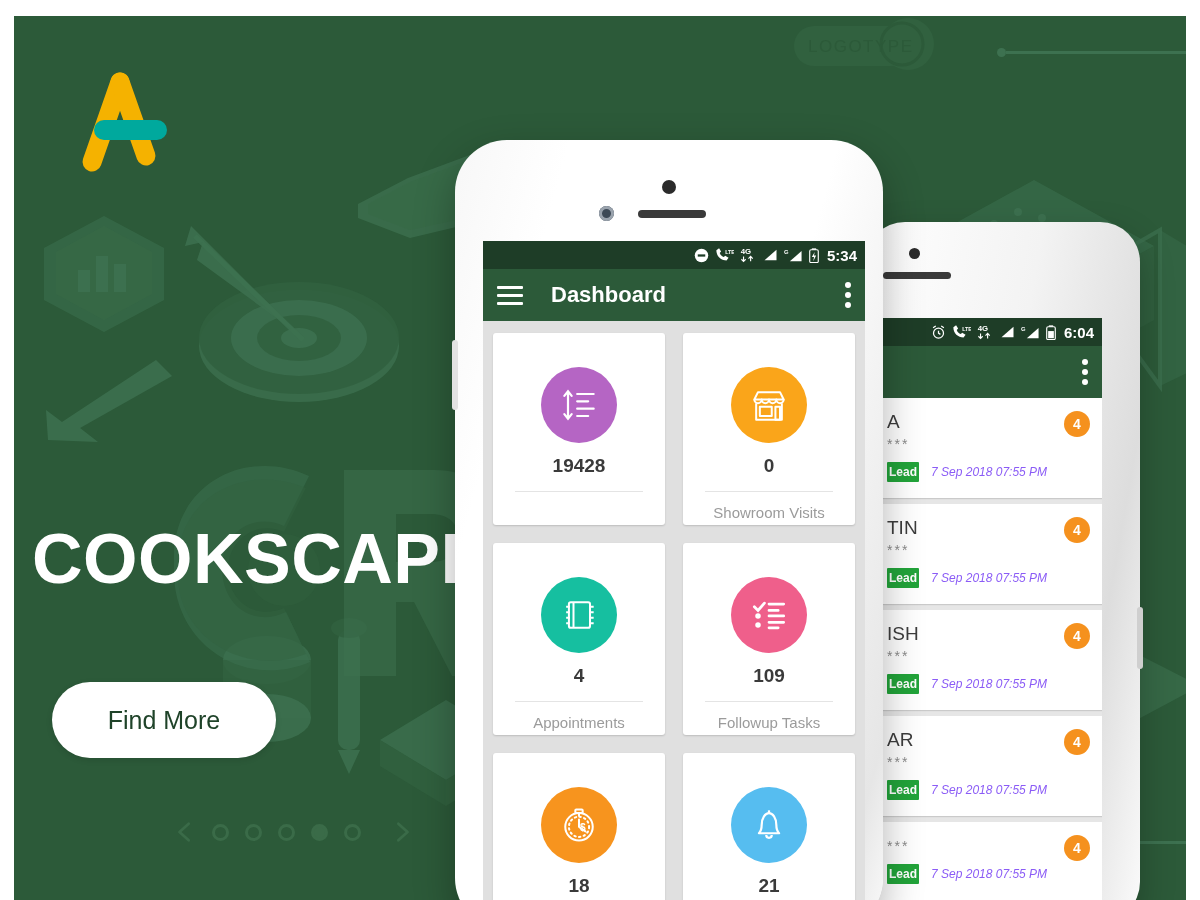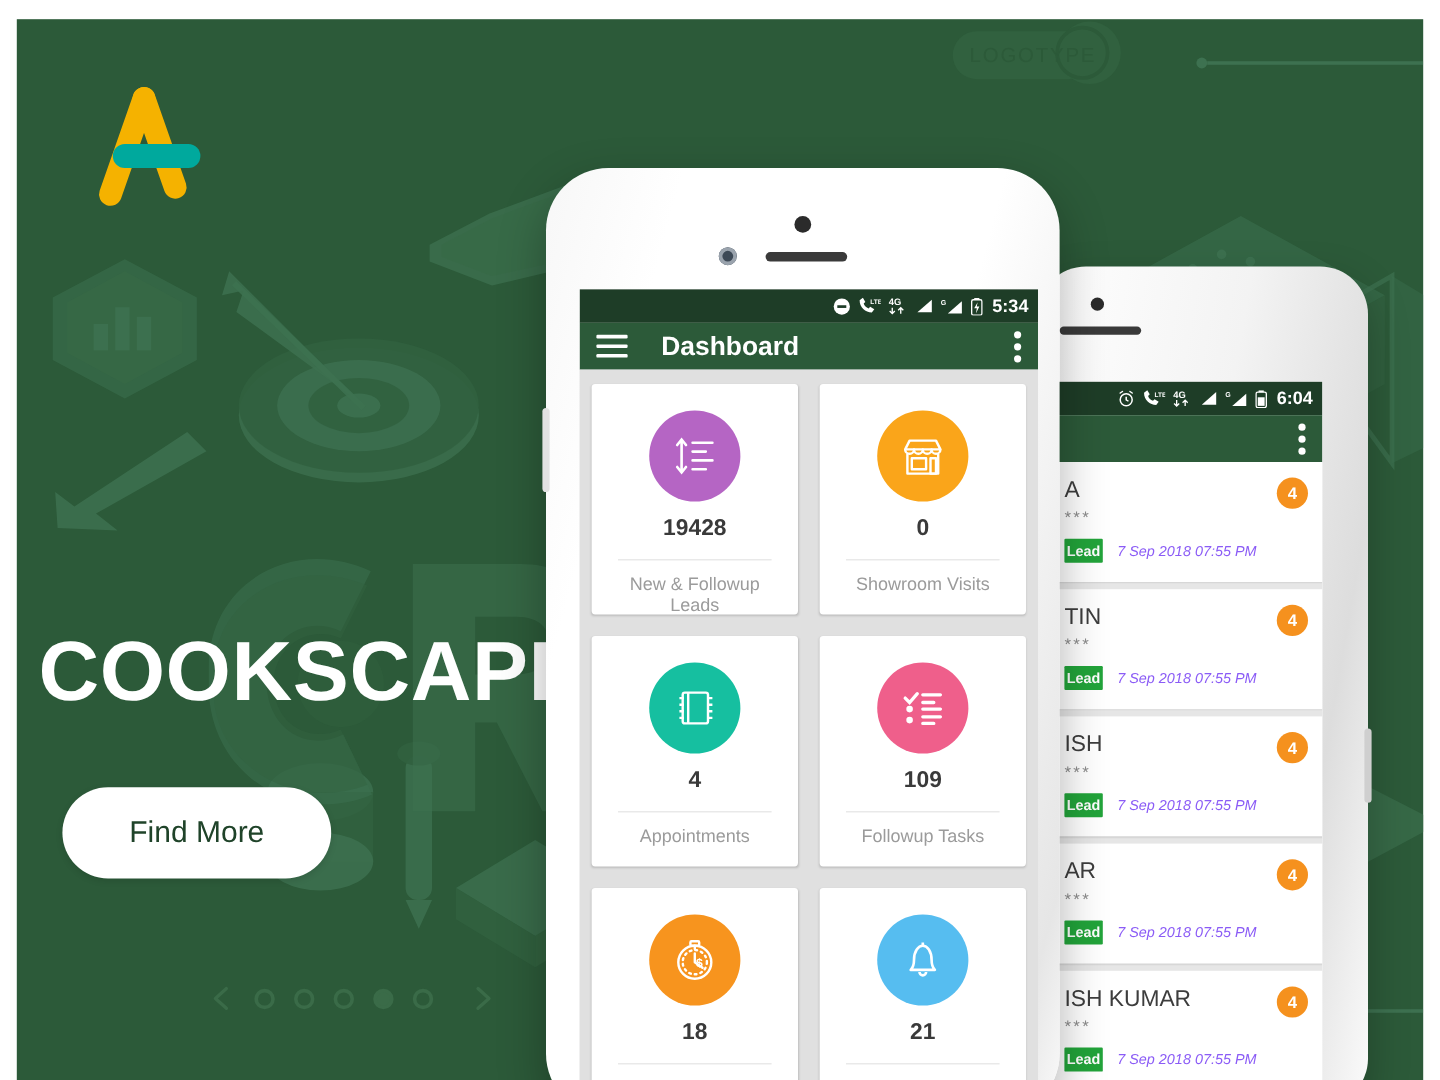--- a/index.html
+++ b/index.html
@@ -47,21 +47,21 @@
   
   #logo { position:absolute; left:48px; top:44px; width:120px; height:120px; }
 
   #brand-title {
     position:absolute; left:18px; top:508px;
     font-size:70px; font-weight:bold; color:#ffffff;
     letter-spacing:0.5px; line-height:1;
   }
 
   #find-more-btn {
-    position:absolute; left:38px; top:640px;
+    position:absolute; left:38px; top:666px;
     width:224px; height:76px;
     background:#ffffff; border:none; border-radius:38px;
     color:#1f4329; font-size:25px; cursor:pointer;
     font-family:"Liberation Sans", sans-serif;
     box-shadow:0 2px 6px rgba(0,0,0,.12);
   }
 
   
   .phone { position:absolute; }
 
@@ -122,39 +122,39 @@
   .statusbar {
     height:28px; background:#1e3d27; display:flex;
     align-items:center; justify-content:flex-end;
     gap:6px; padding:0 8px; color:#ffffff;
   }
   .statusbar .time { font-size:15px; font-weight:bold; margin-left:2px; }
   .sb-ic { display:flex; align-items:flex-start; }
 
   
   .appbar {
-    height:39px; background:#2c5a39; display:flex;
+    height:52px; background:#2c5a39; display:flex;
     align-items:center; padding:0 14px; color:#ffffff;
   }
   .appbar .title { font-size:22px; font-weight:bold; margin-left:28px; flex:1; }
   .hamburger { width:26px; height:19px; display:flex; flex-direction:column; justify-content:space-between; cursor:pointer; }
   .hamburger span { display:block; height:3px; background:#fff; border-radius:1px; }
   .kebab { width:6px; display:flex; flex-direction:column; gap:4px; cursor:pointer; }
   .kebab i { width:6px; height:6px; background:#fff; border-radius:50%; display:block; }
 
   
   .dash {
     background:#e0e0e0; padding:12px 10px;
     display:grid; grid-template-columns:1fr 1fr;
     gap:18px 18px;
   }
   .card {
     background:#ffffff; border-radius:3px;
     box-shadow:0 1px 2px rgba(0,0,0,.16);
-    padding:22px 10px 18px; text-align:center;
+    padding:34px 10px 18px; text-align:center;
     height:192px; cursor:pointer;
   }
   .card .circle {
     width:76px; height:76px; border-radius:50%;
     margin:0 auto 12px; display:flex;
     align-items:center; justify-content:center;
   }
   .card .value { font-size:19px; font-weight:bold; color:#3a3a3a; }
   .card .rule { height:1px; background:#e4e4e4; margin:14px 12px 12px; }
   .card .label { font-size:15px; color:#9b9b9b; }
@@ -401,21 +401,20 @@
           <div class="lead-item">
             <div class="lead-name">AR</div>
             <div class="lead-stars">***</div>
             <div class="lead-row">
               <span class="lead-badge">Lead</span>
               <span class="lead-date">7 Sep 2018 07:55 PM</span>
             </div>
             <span class="lead-count">4</span>
           </div>
           <div class="lead-item">
-            <div class="lead-name">ISH KUMAR</div>
             <div class="lead-stars">***</div>
             <div class="lead-row">
               <span class="lead-badge">Lead</span>
               <span class="lead-date">7 Sep 2018 07:55 PM</span>
             </div>
             <span class="lead-count">4</span>
           </div>
         </div>
       </div>
     </div>
@@ -487,21 +486,20 @@
 
           <div class="card">
             <div class="circle" style="background:#b565c4;">
               <svg width="44" height="44" viewBox="0 0 48 48" fill="none" stroke="#fff" stroke-width="2.4" stroke-linecap="round">
                 <path d="M12 10 L12 38 M8 14 L12 9 L16 14 M8 34 L12 39 L16 34"></path>
                 <path d="M22 12 L40 12 M22 20 L34 20 M22 28 L40 28 M22 36 L34 36"></path>
               </svg>
             </div>
             <div class="value">19428</div>
             <div class="rule"></div>
-            <div class="label">New &amp; Followup Leads</div>
           </div>
 
           <div class="card">
             <div class="circle" style="background:#faa51a;">
               <svg width="44" height="44" viewBox="0 0 48 48" fill="none" stroke="#fff" stroke-width="2.2" stroke-linejoin="round">
                 <path d="M8 18 L12 10 L36 10 L40 18 Z"></path>
                 <path d="M8 18 a4 4 0 0 0 8 0 a4 4 0 0 0 8 0 a4 4 0 0 0 8 0 a4 4 0 0 0 8 0"></path>
                 <path d="M10 22 L10 40 L38 40 L38 22"></path>
                 <rect x="14" y="26" width="13" height="10"></rect>
                 <rect x="31" y="26" width="5" height="14"></rect>

